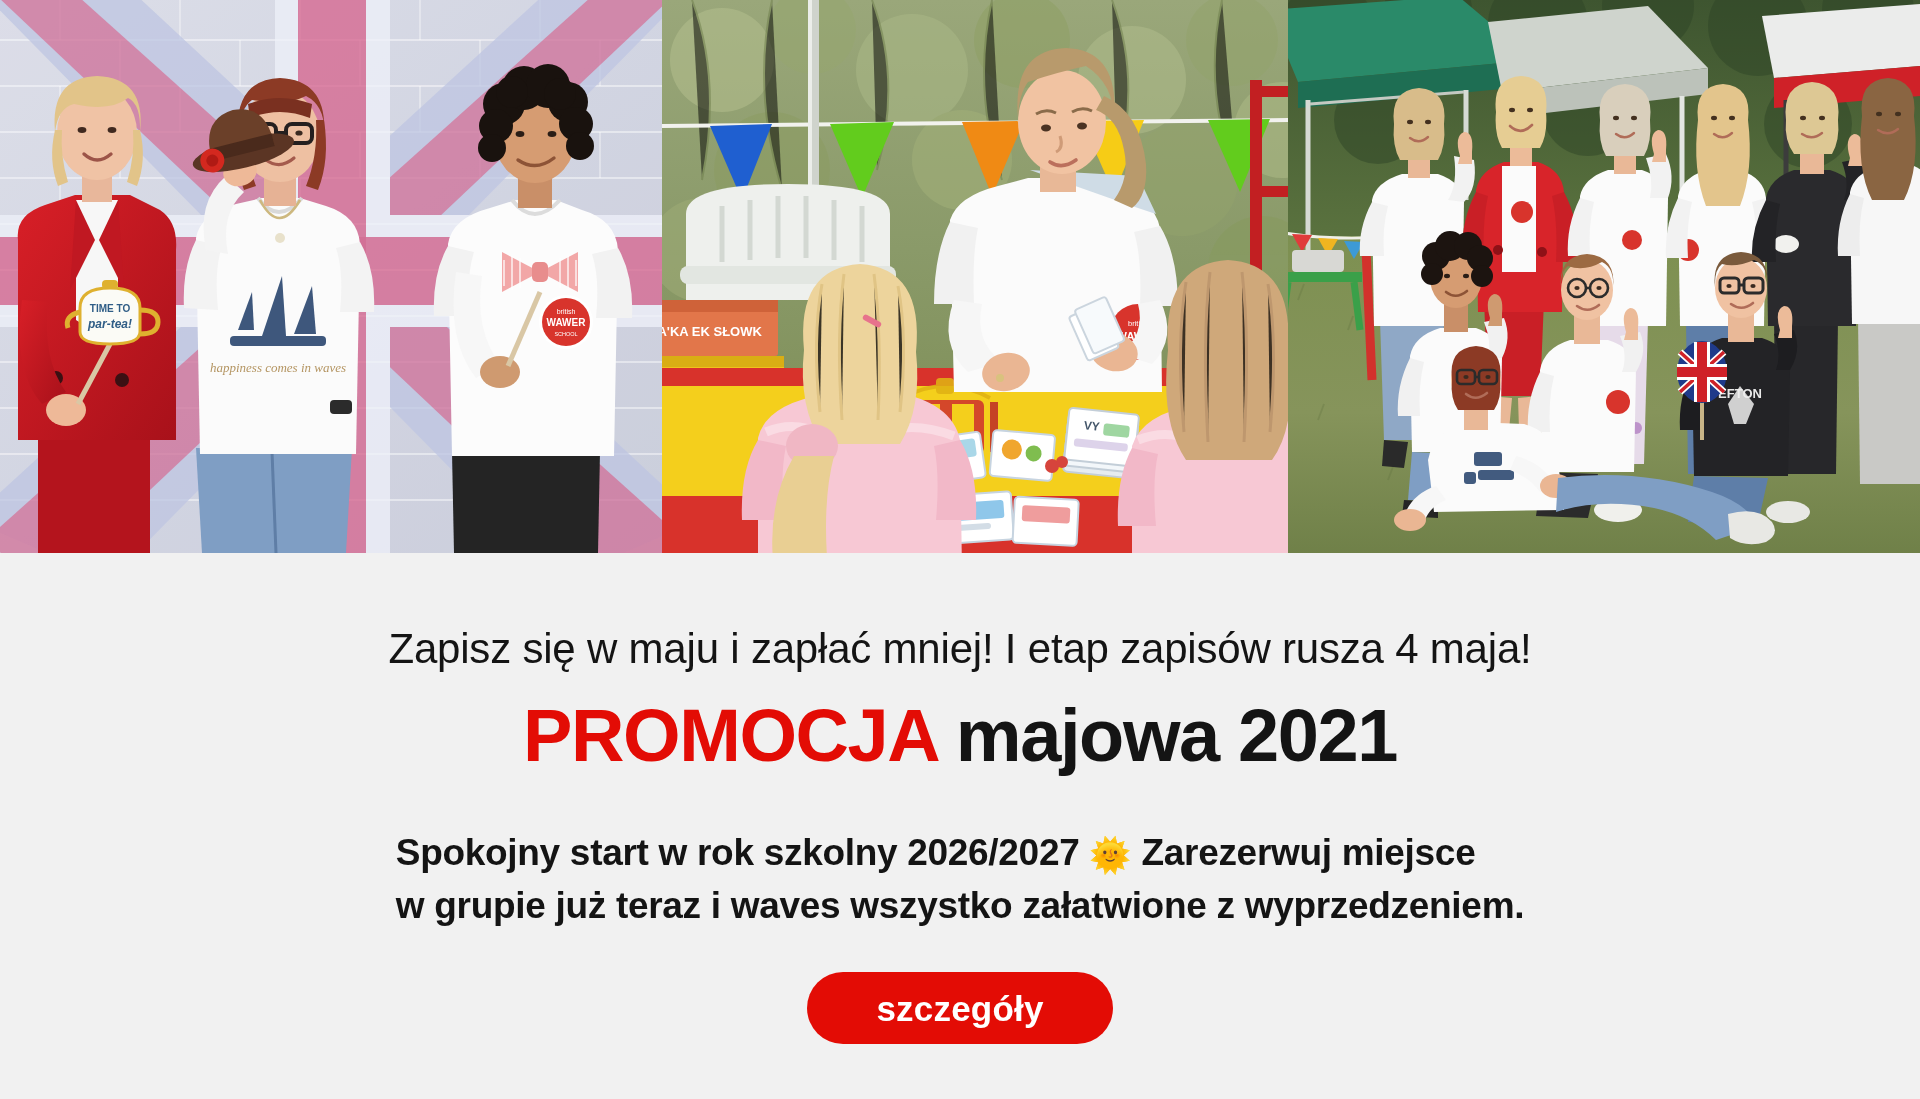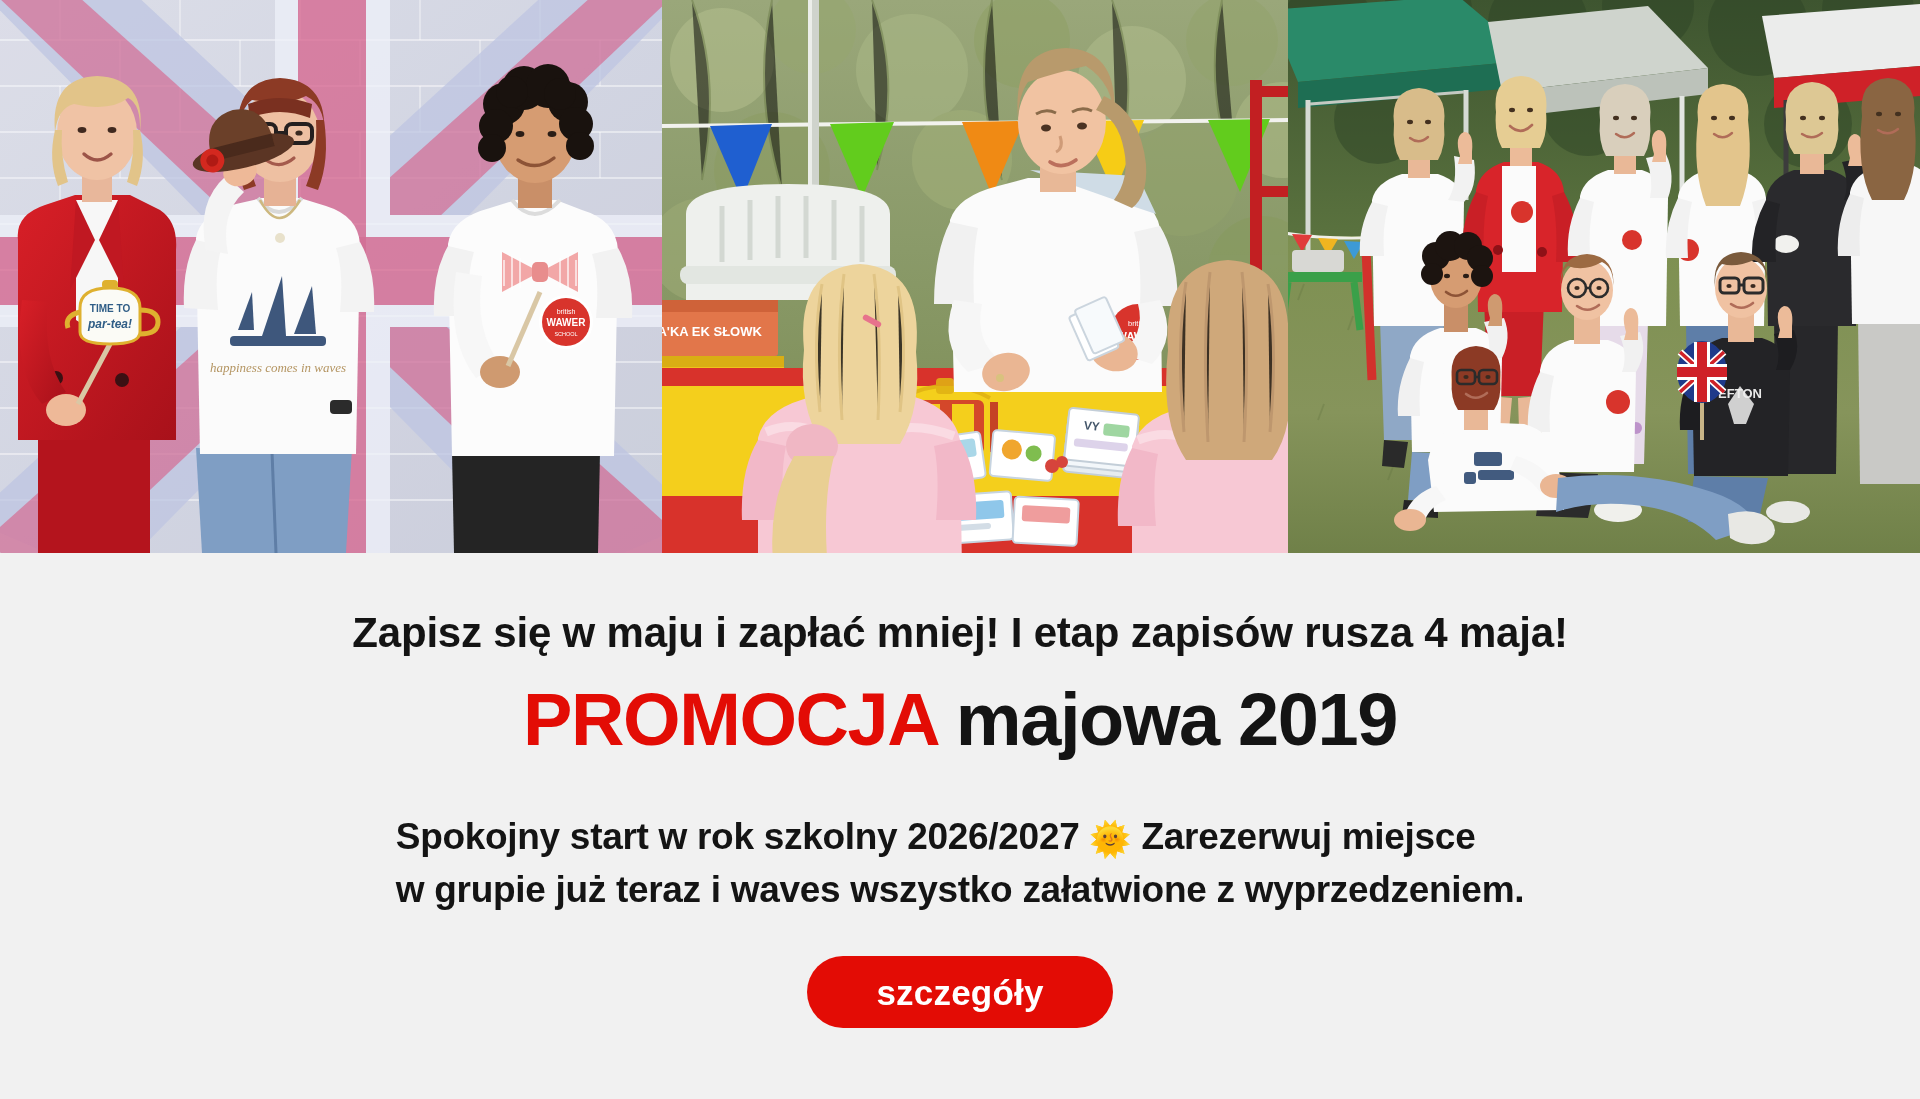--- a/index.html
+++ b/index.html
@@ -49,26 +49,27 @@
     background: #f1f1f1;
     display: flex;
     flex-direction: column;
     align-items: center;
     padding-top: 57px;
   }
 
   .kicker {
     font-family: "Liberation Sans", sans-serif;
     font-size: 42px;
-    font-weight: 700;
+    font-weight: 400;
     color: #141414;
     letter-spacing: -0.2px;
     line-height: 1.08;
     text-align: center;
     white-space: nowrap;
+    margin-top: 16px;
   }
 
   .headline {
     margin-top: 26px;
     font-family: "Liberation Sans", sans-serif;
     font-size: 74px;
     font-weight: 700;
     line-height: 1.05;
     letter-spacing: -1.4px;
     text-align: center;
@@ -877,21 +878,21 @@
         </g>
       </svg>
     </div>
   </div>
 
   <div class="content">
 
     <p class="kicker">Zapisz się w maju i zapłać mniej! I etap zapisów rusza 4 maja!</p>
 
     <h1 class="headline">
-      <span class="hl-accent">PROMOCJA</span><span class="hl-rest"> majowa 2019</span>
+      <span class="hl-accent">PROMOCJA</span><span class="hl-rest"> majowa 2021</span>
     </h1>
 
     <div class="subcopy">
       <span class="subcopy-line"><span>Spokojny start w rok szkolny 2026/2027 </span><span class="sun-emoji">🌞</span><span> Zarezerwuj miejsce</span></span>
       <span class="subcopy-line">w grupie już teraz i waves wszystko załatwione z wyprzedzeniem.</span>
     </div>
 
     <div class="cta-wrap">
       <button type="button" class="cta-button">szczegóły</button>
     </div>

